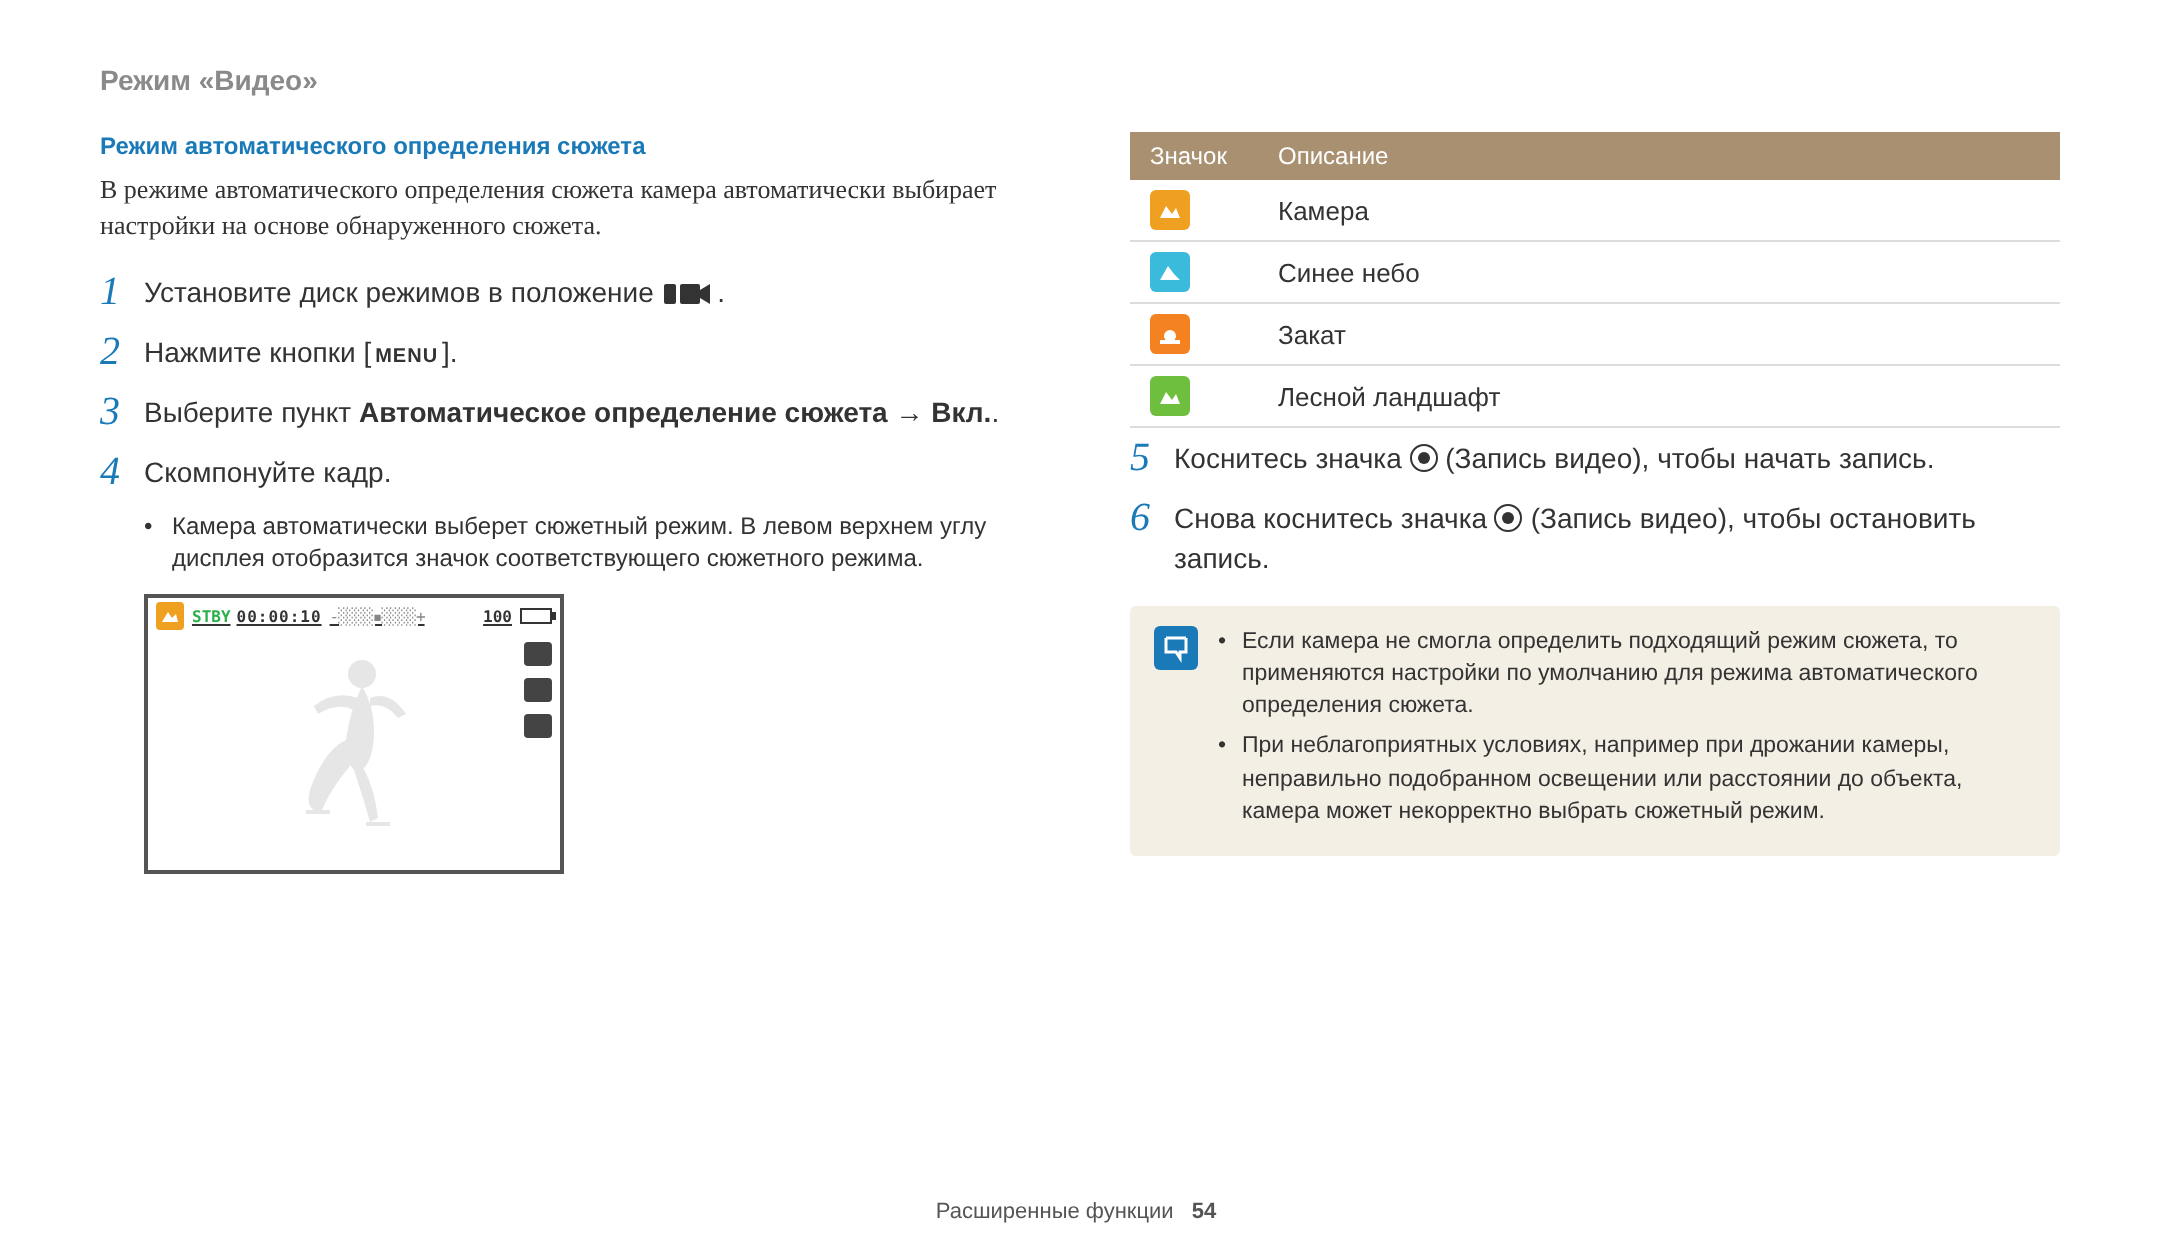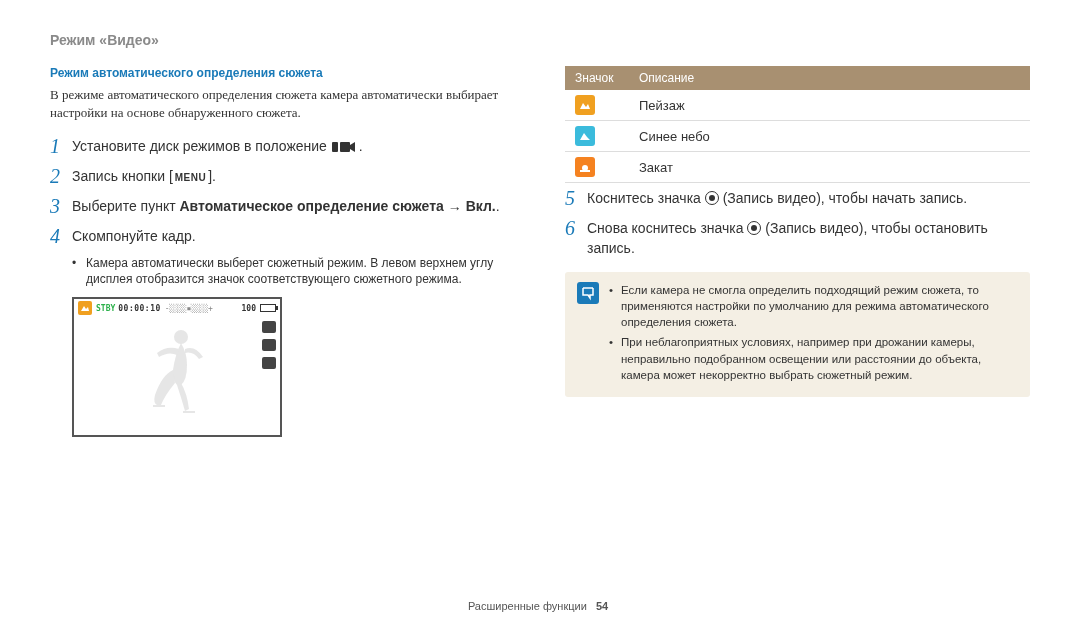--- a/index.html
+++ b/index.html
@@ -96,20 +96,21 @@
     position: relative;
     background: #fff;
   }
   .cs-top {
     height: 18px;
     padding: 2px 4px;
     display: flex;
     align-items: center;
     font-size: 8px;
     font-family: monospace;
+    text-decoration: underline;
   }
   .cs-scene-icon {
     width: 14px; height: 14px;
     background: #f0a020;
     border-radius: 2px;
     margin-right: 4px;
     display: flex; align-items: center; justify-content: center;
   }
   .cs-stby { color: #2bb04a; font-weight: bold; margin-right: 3px; font-size: 8px; }
   .cs-time { color: #333; font-weight: bold; margin-right: 4px; font-size: 8px; letter-spacing: 0.5px;}
@@ -244,21 +245,21 @@
                 <polygon points="19,5 24,2 24,12 19,9" fill="#333"></polygon>
               </svg>
           </span>
           <span>.</span>
         </div>
       </div>
 
       <div class="step">
         <div class="step-num">2</div>
         <div class="step-body">
-          <span>Запись кнопки [</span><span class="menu-box">MENU</span><span>].</span>
+          <span>Нажмите кнопки [</span><span class="menu-box">MENU</span><span>].</span>
         </div>
       </div>
 
       <div class="step">
         <div class="step-num">3</div>
         <div class="step-body">
           <span>Выберите пункт </span><span class="bold">Автоматическое определение сюжета</span><span> → </span><span class="bold">Вкл.</span><span>.</span>
         </div>
       </div>
 
@@ -312,38 +313,46 @@
             <th>Описание</th>
           </tr>
         </thead>
         <tbody>
           <tr>
             <td><span class="scene-icon si-orange">
                   <svg viewBox="0 0 12 12" width="12" height="12">
                     <polygon points="1,10 4,4 7,8 9,5 11,10" fill="#fff"></polygon>
                   </svg>
                 </span></td>
-            <td>Пейзаж</td>
+            <td>Камера</td>
           </tr>
           <tr>
             <td><span class="scene-icon si-cyan">
                   <svg viewBox="0 0 12 12" width="12" height="12">
                     <polygon points="1,10 5,3 8,7 11,10" fill="#fff"></polygon>
                   </svg>
                 </span></td>
             <td>Синее небо</td>
           </tr>
           <tr>
             <td><span class="scene-icon si-orange2">
                   <svg viewBox="0 0 12 12" width="12" height="12">
                     <circle cx="6" cy="7" r="3" fill="#fff"></circle>
                     <rect x="1" y="9" width="10" height="2" fill="#fff"></rect>
                   </svg>
                 </span></td>
             <td>Закат</td>
+          </tr>
+          <tr>
+            <td><span class="scene-icon si-green">
+                  <svg viewBox="0 0 12 12" width="12" height="12">
+                    <polygon points="1,10 4,4 7,8 9,5 11,10" fill="#fff"></polygon>
+                  </svg>
+                </span></td>
+            <td>Лесной ландшафт</td>
           </tr>
         </tbody>
       </table>
 
       <div class="step">
         <div class="step-num">5</div>
         <div class="step-body">
           <span>Коснитесь значка </span>
           <span class="record-dot"></span>
           <span> (Запись видео), чтобы начать запись.</span>

